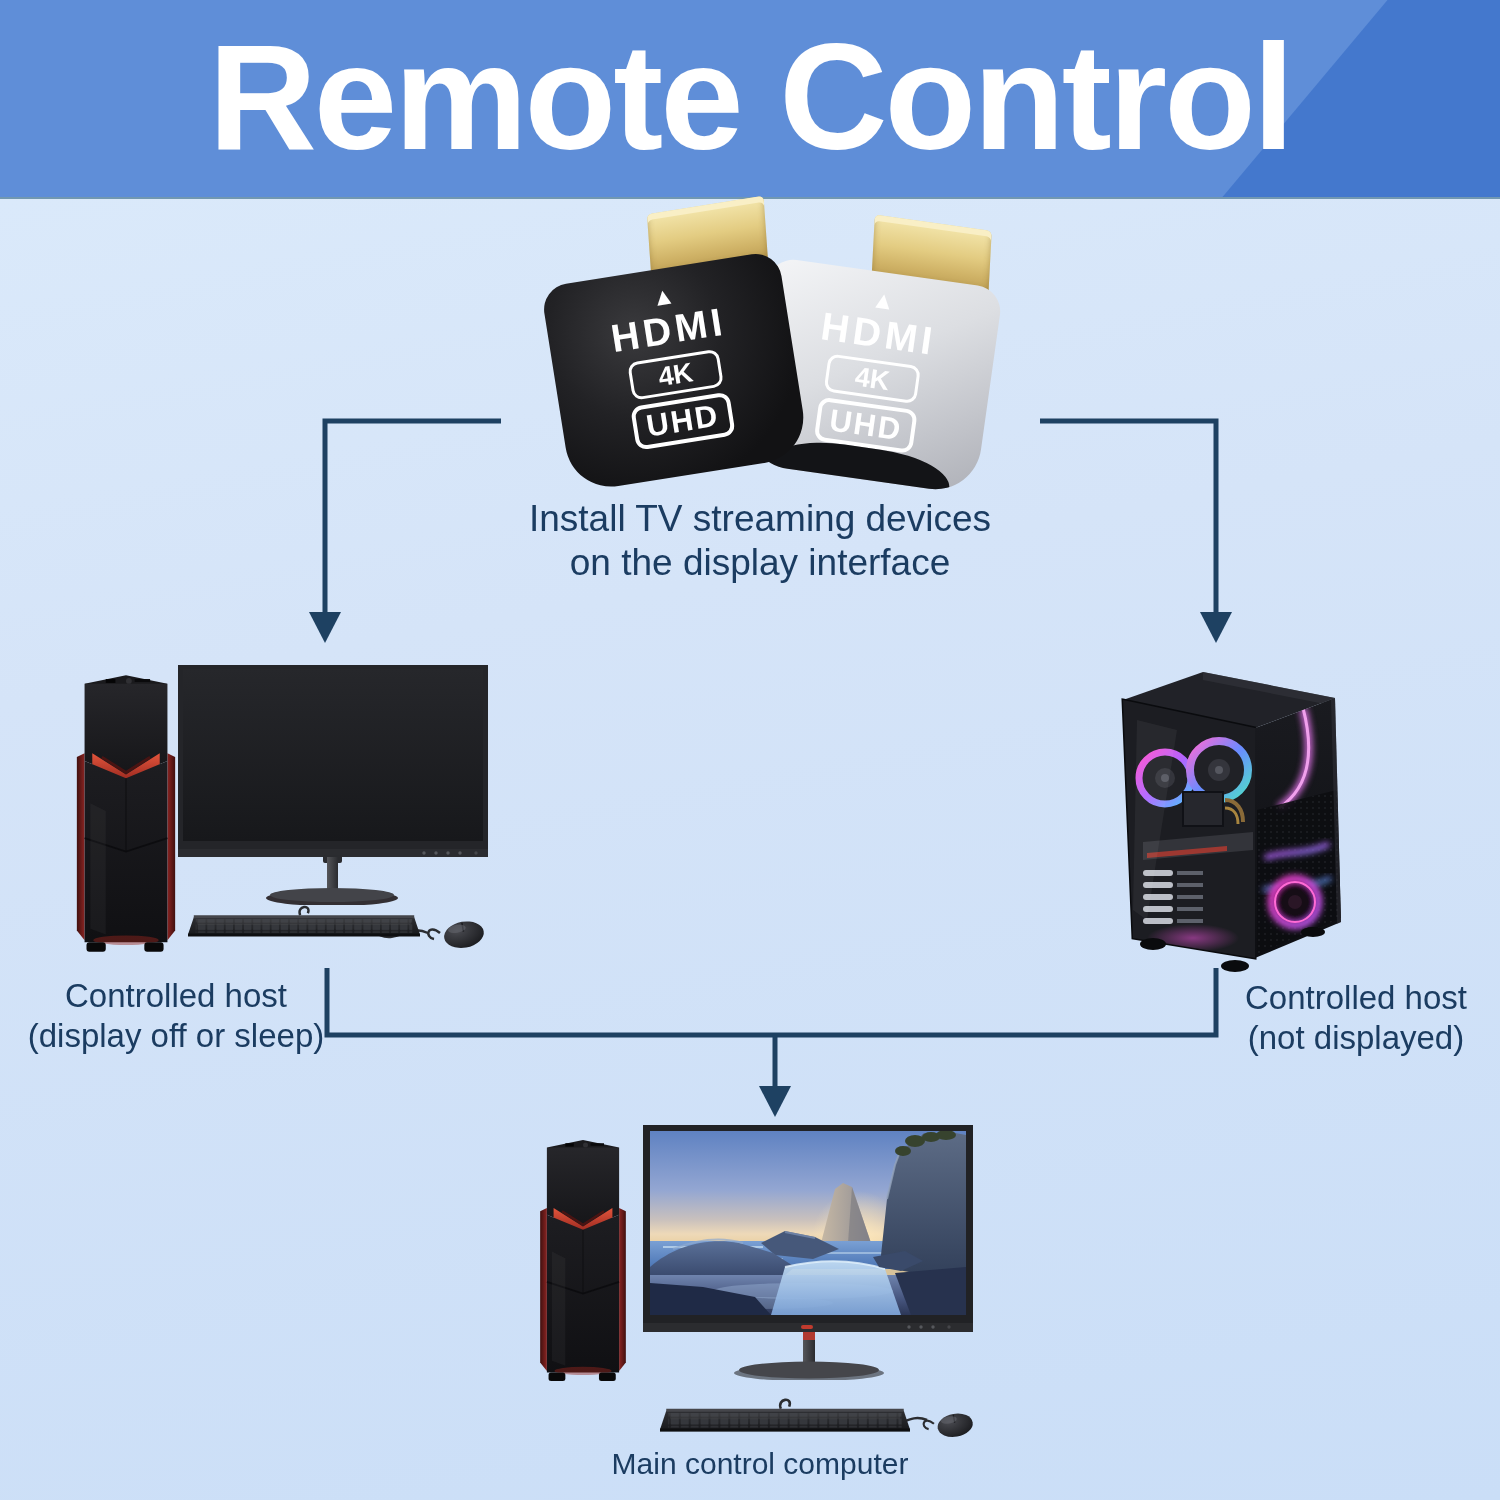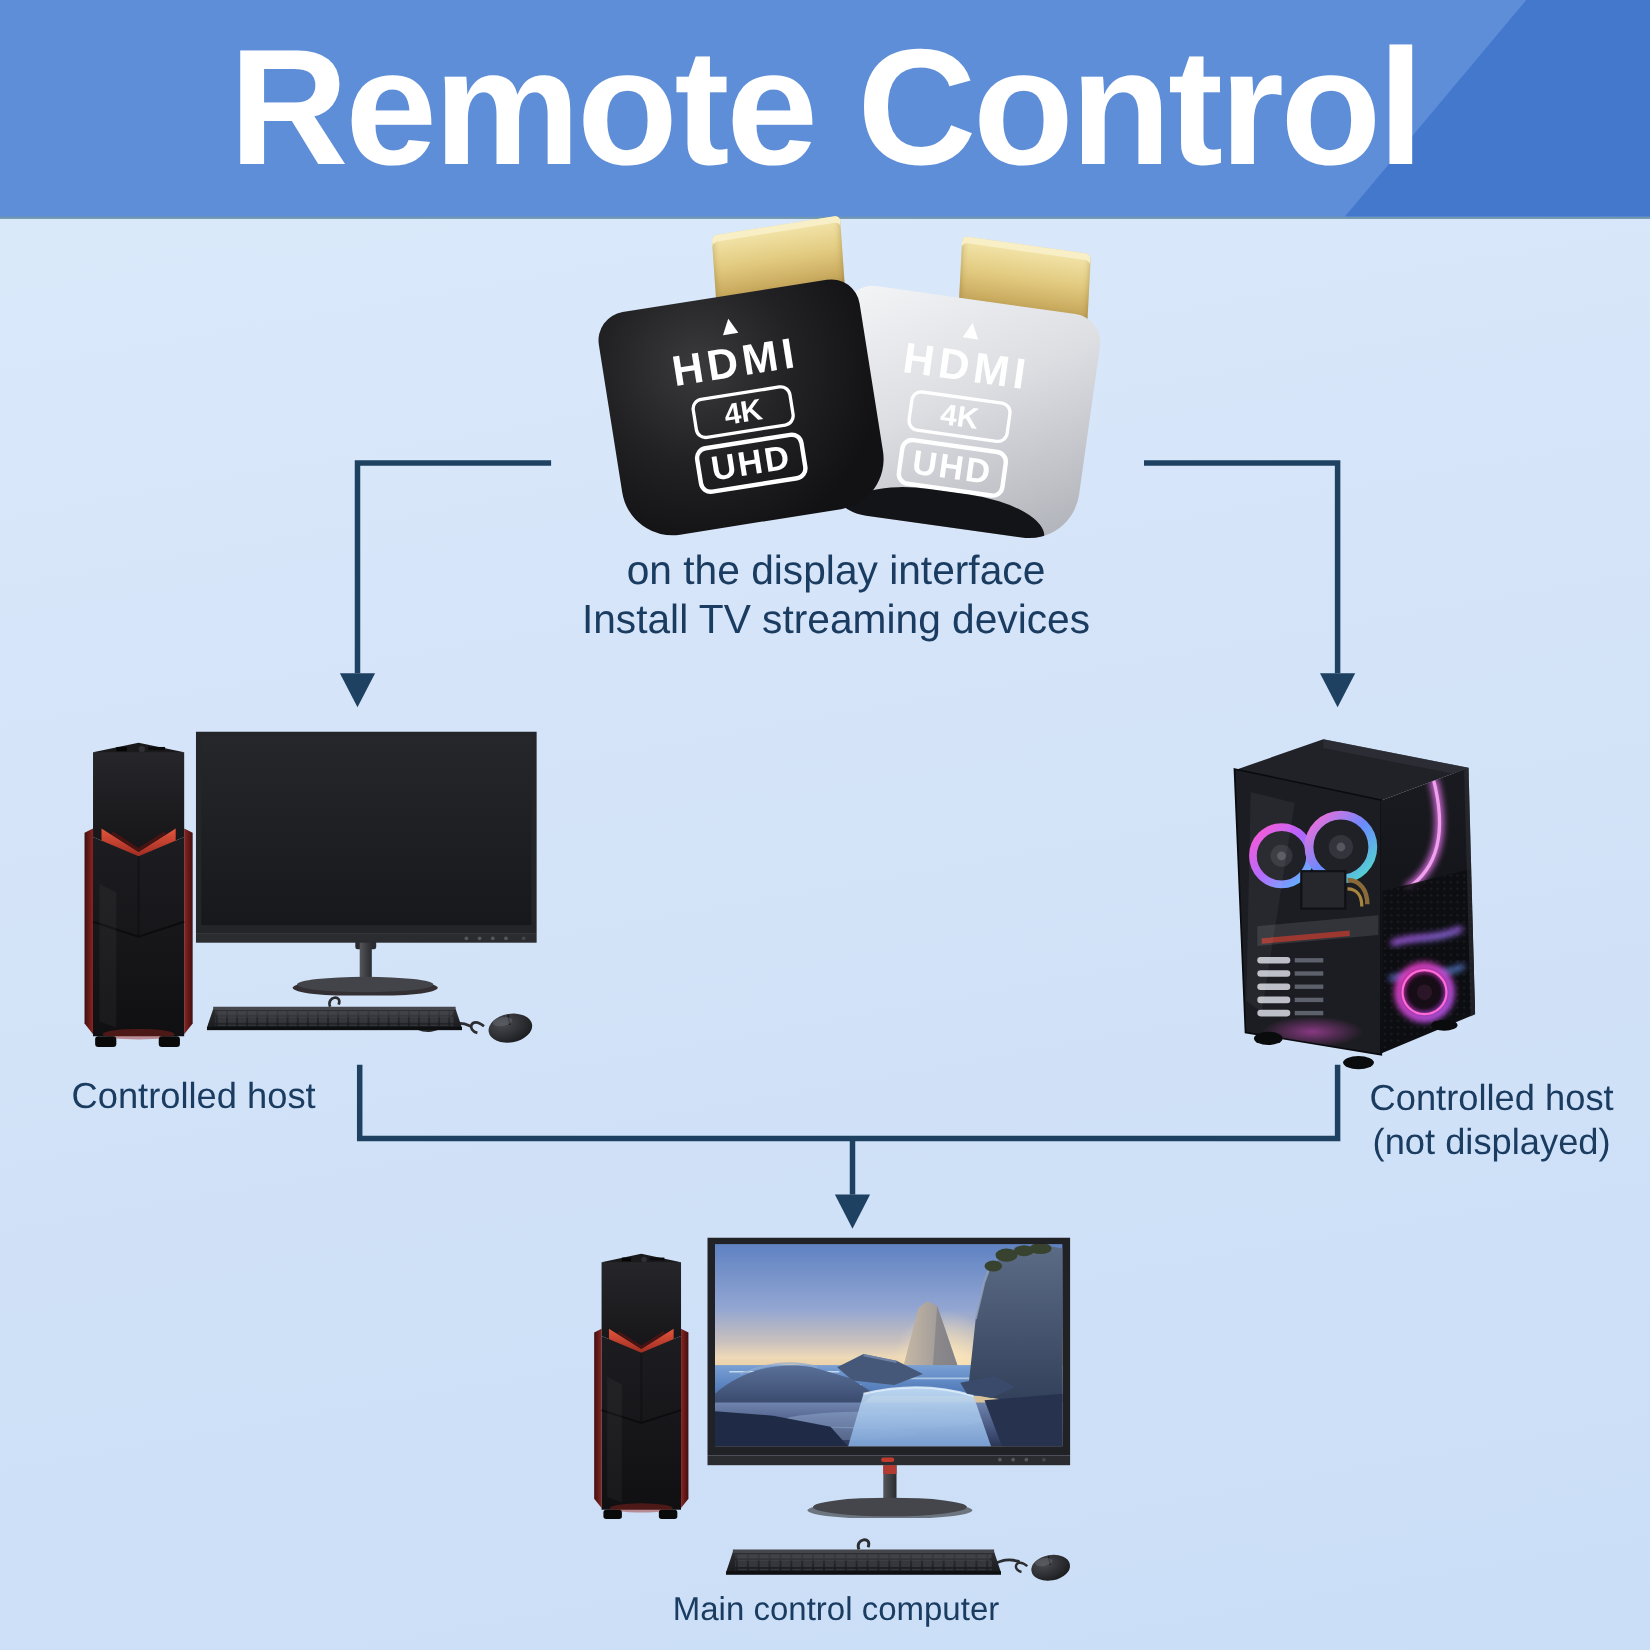--- a/index.html
+++ b/index.html
@@ -341,25 +341,26 @@
     <div class="connector"></div>
     <div class="body">
       <span class="tri">▲</span>
       <div class="logo">HDMI</div>
       <div class="b4k">4K</div>
       <div class="buhd">UHD</div>
     </div>
   </div>
 
   <div class="cap cap-install">
+    <div>Install TV streaming devices</div>
     <div>on the display interface</div>
-    <div>Install TV streaming devices</div>
   </div>
   <div class="cap cap-left">
     <div>Controlled host</div>
+    <div>(display off or sleep)</div>
   </div>
   <div class="cap cap-right">
     <div>Controlled host</div>
     <div>(not displayed)</div>
   </div>
   <div class="cap cap-main">Main control computer</div>
 
   <svg class="grp" style="left:60px;top:645px;" width="440" height="330" viewBox="0 0 440 330">
     <use href="#sym-tower" x="13" y="18" width="106" height="300"></use>
     <use href="#sym-monitor-off" x="118" y="20" width="310" height="240"></use>

